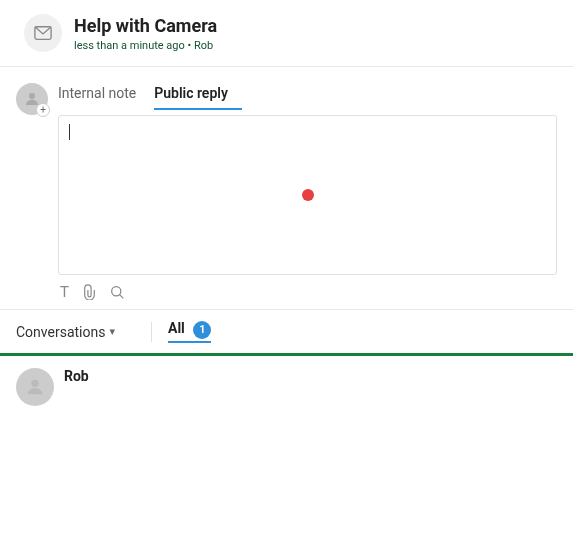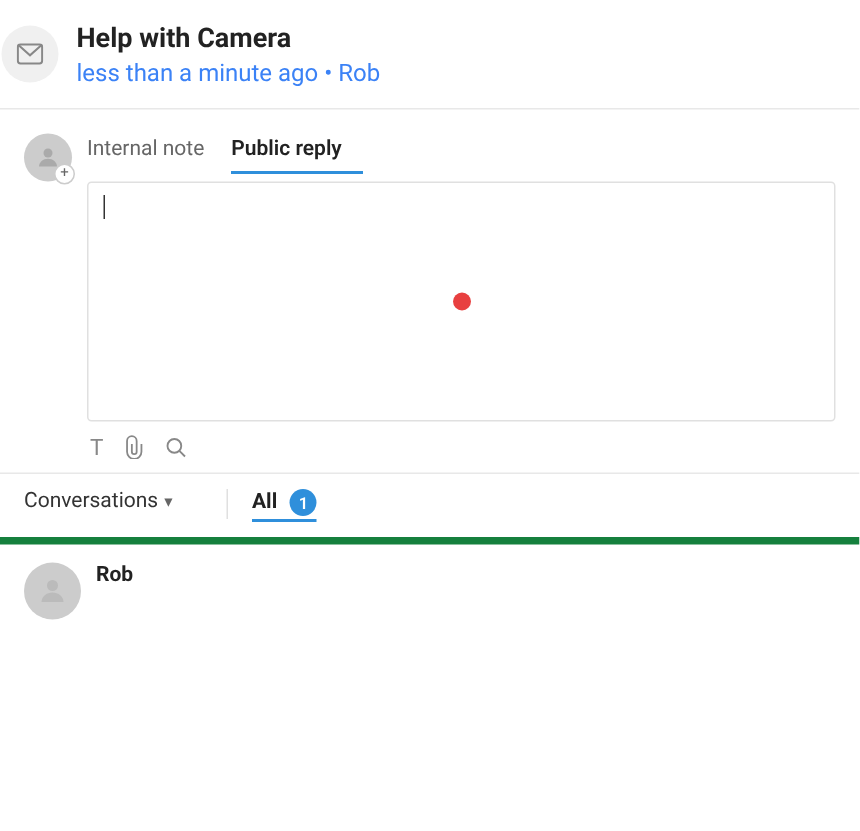--- a/index.html
+++ b/index.html
@@ -10,21 +10,21 @@
       min-height: 554px;
       overflow: hidden;
       font-size: 14px;
       color: #333;
     }
 
     
     .header {
       display: flex;
       align-items: center;
-      padding: 14px 16px 14px 1px;
+      padding: 14px 16px 14px 24px;
       border-bottom: 1px solid #e8e8e8;
       gap: 12px;
     }
     .header-icon-wrap {
       width: 38px;
       height: 38px;
       border-radius: 50%;
       background: #f0f0f0;
       display: flex;
       align-items: center;
@@ -38,22 +38,22 @@
     .header-text {
       flex: 1;
     }
     .header-title {
       font-size: 18px;
       font-weight: 700;
       color: #222;
       line-height: 1.3;
     }
     .header-meta {
-      font-size: 16px;
-      color: #3b82f6;
+      font-size: 11px;
+      color: #14532d;
       margin-top: 2px;
     }
     .header-actions {
       font-size: 13px;
       color: #999;
       white-space: nowrap;
     }
     .header-actions .change-link {
       color: #2f8fdb;
       cursor: pointer;
@@ -168,23 +168,23 @@
     .toolbar-icon {
       cursor: pointer;
       font-size: 15px;
       display: flex;
       align-items: center;
     }
 
     
     .conversations-bar {
       display: flex;
-      align-items: flex-start;
+      align-items: center;
       padding: 10px 16px;
-      border-bottom: 5px solid #15803d;
+      border-bottom: 3px solid #15803d;
       gap: 0;
     }
     .conv-dropdown {
       display: flex;
       align-items: center;
       gap: 4px;
       font-size: 14px;
       color: #333;
       cursor: pointer;
       padding-right: 20px;

